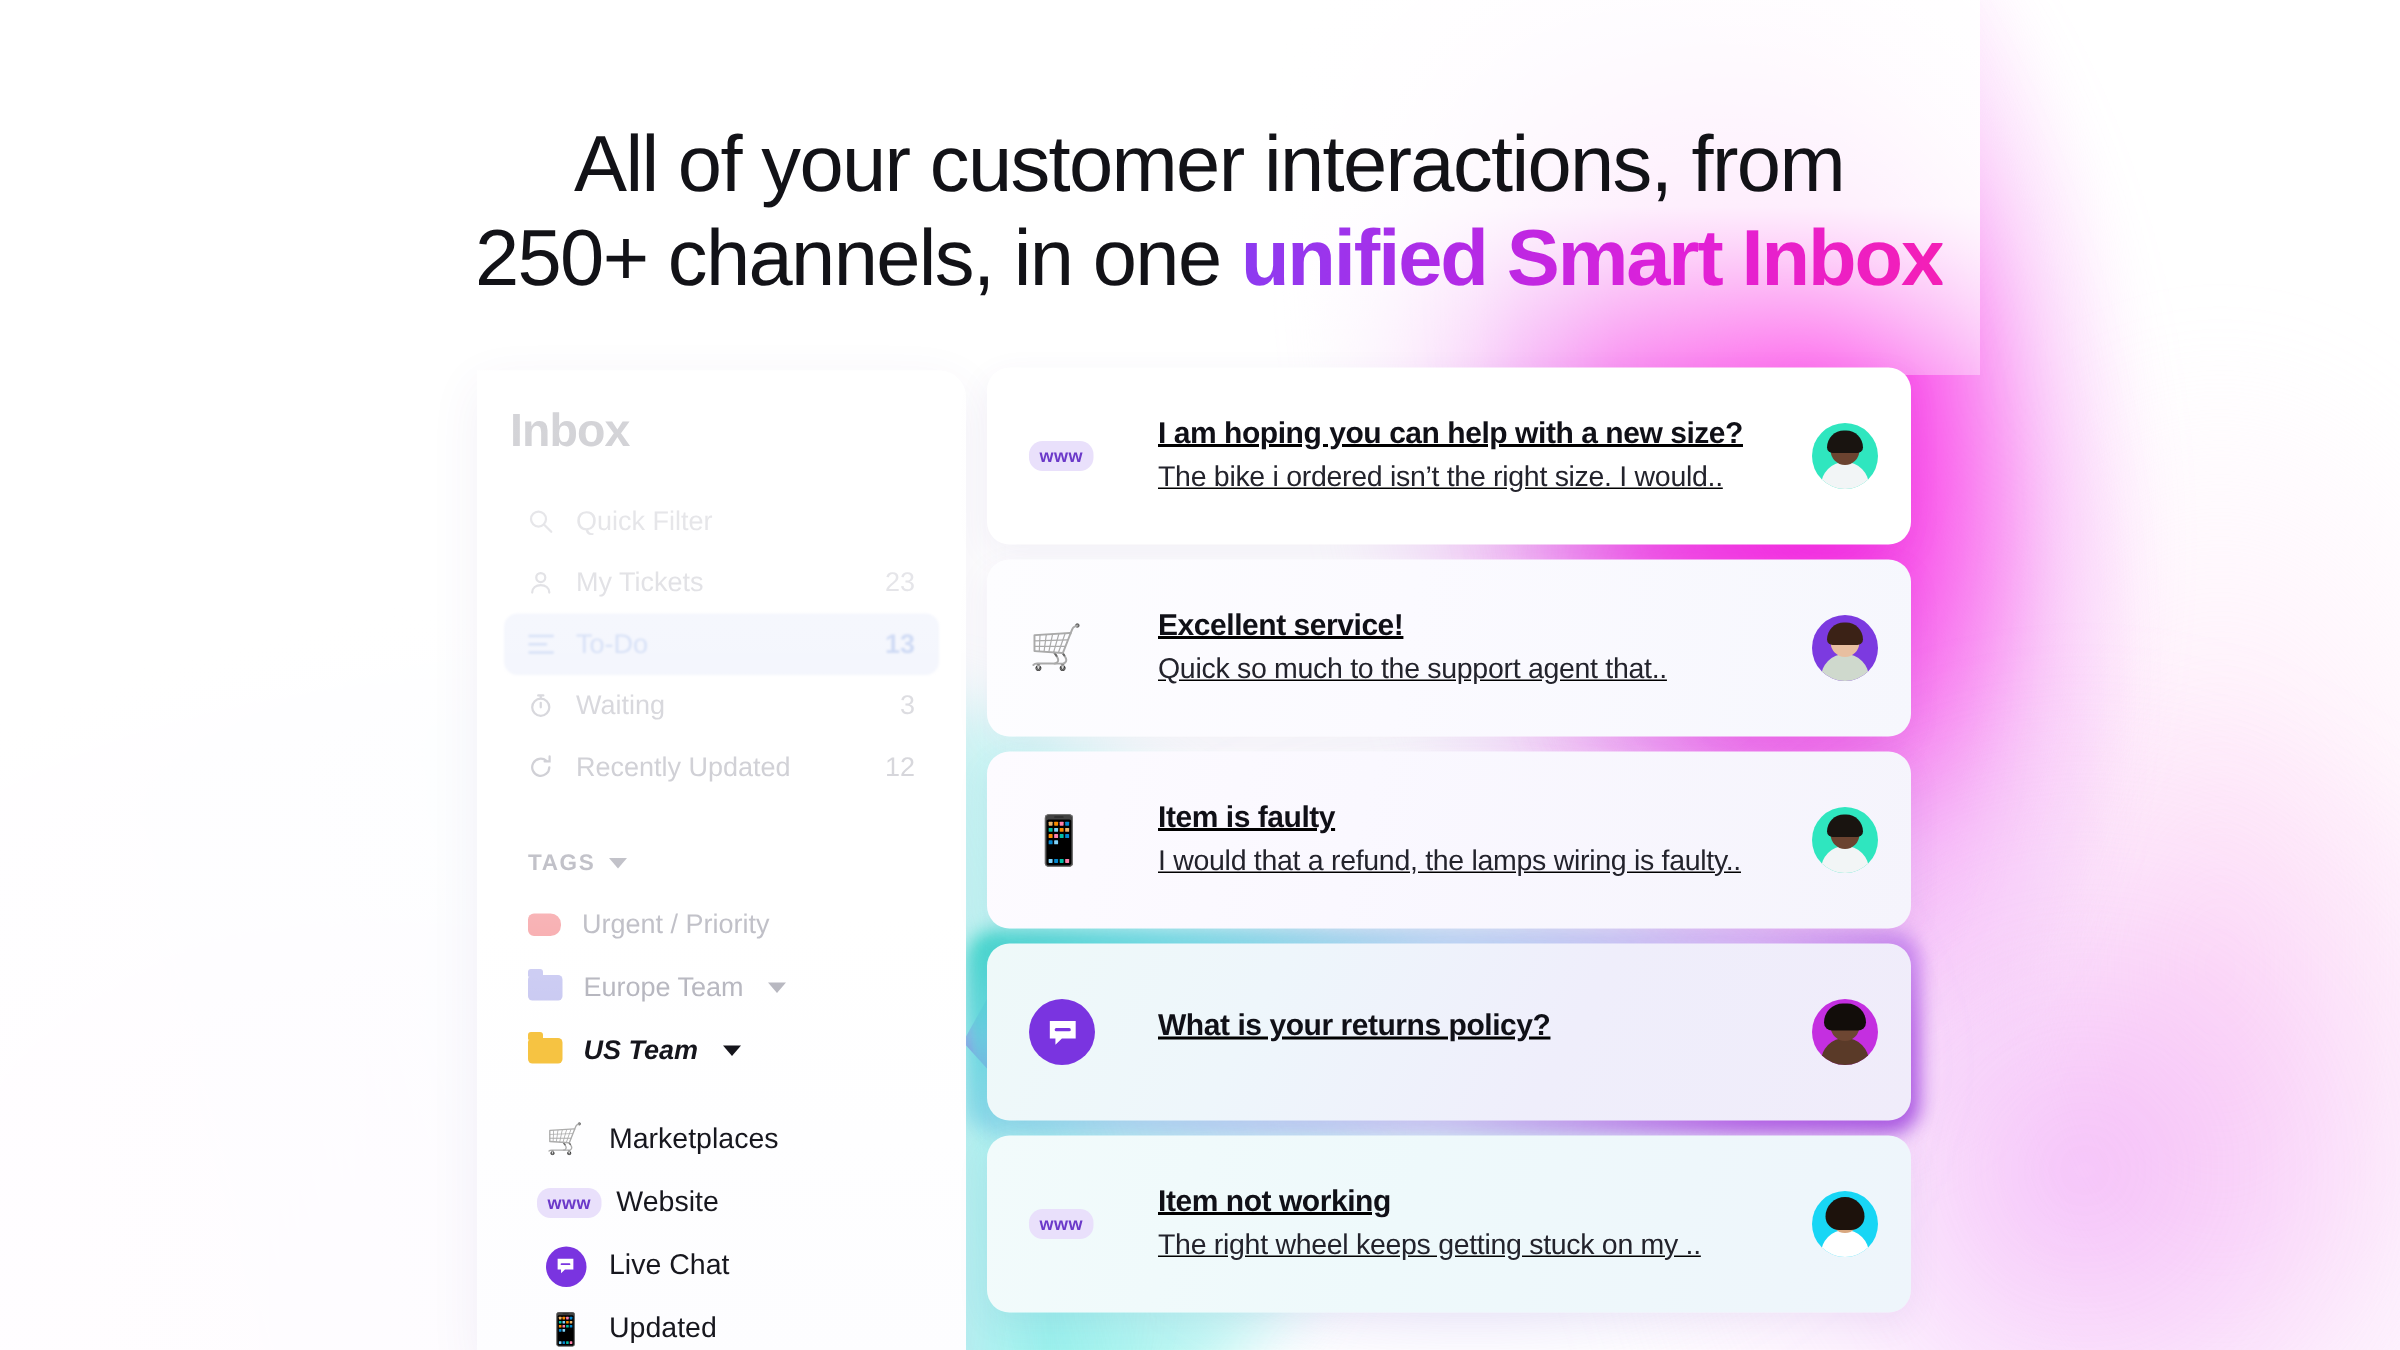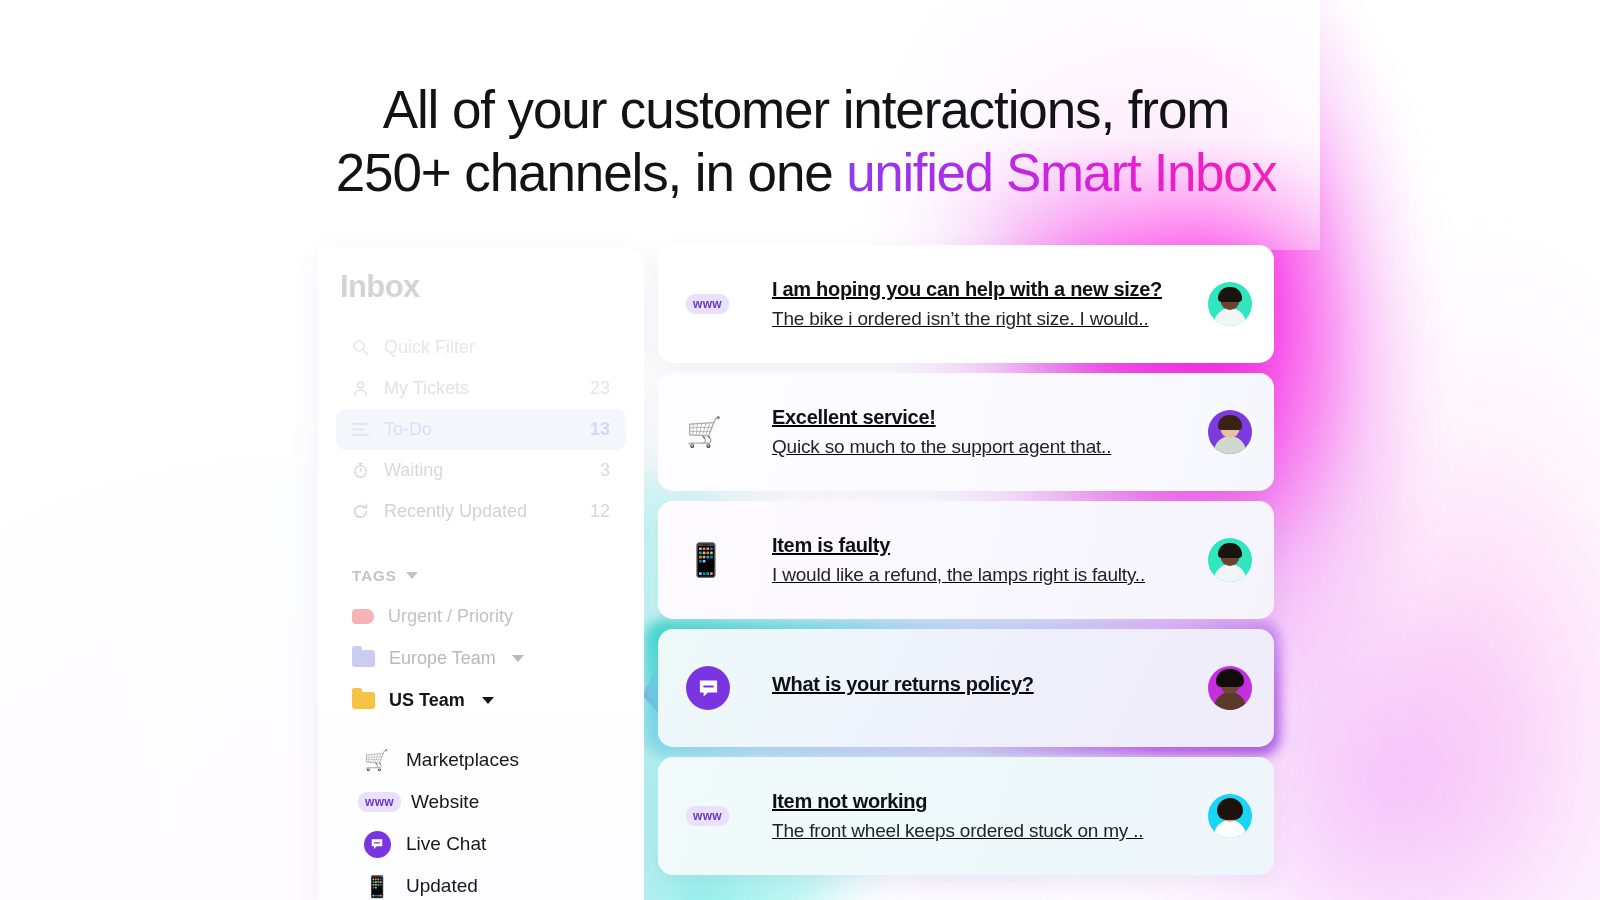--- a/index.html
+++ b/index.html
@@ -141,21 +141,21 @@
     position:absolute; z-index:5;
     left:12px; right:0; top:78px;
     text-align:center;
     font-size:53px;
     line-height:63px;
     letter-spacing:-1.1px;
     font-weight:400;
     color:#121217;
   }
   #headline .accent {
-    font-weight:400;
+    font-weight:700;
     background:linear-gradient(92deg,#8c3bf0 0%, #b32ae6 32%, #e020d8 62%, #f41fb6 100%);
     -webkit-background-clip:text;
     background-clip:text;
     color:transparent;
     letter-spacing:-1.4px;
   }
 
   
   #app { position:absolute; z-index:6; left:0; top:0; width:1600px; height:900px; }
 
@@ -215,21 +215,21 @@
     color:#a9a9b3; display:flex; align-items:center; gap:9px;
     filter:blur(0.3px);
   }
   .caret { width:0;height:0;border-left:6px solid transparent;border-right:6px solid transparent;border-top:7px solid currentColor; display:inline-block; }
 
   .tag-list { position:absolute; left:18px; top:348px; width:300px; }
   .tag-row { display:flex; align-items:center; height:42px; padding:0 16px; font-size:18px; }
   .tag-row .sw { flex:0 0 auto; margin-right:14px; display:flex; align-items:center; }
   .t-urgent { color:#b4b4bd; filter:blur(0.3px); }
   .t-europe { color:#b4b4bd; filter:blur(0.25px); }
-  .t-us     { color:#15151c; font-weight:700; }
+  .t-us     { color:#15151c; font-weight:700;font-style:italic; }
 
   .tag-dot {
     width:22px;height:15px;border-radius:4px 7px 7px 4px;
     background:#f7a3a6;
   }
   .folder {
     width:23px;height:17px;border-radius:3px;position:relative;
   }
   .folder::before{
     content:""; position:absolute; left:0; top:-4px;
@@ -523,21 +523,21 @@
         </span>
       </div>
     </div>
 
     <div class="card c3">
       <div class="cicon-wrap">
         <span style="font-size:32px;line-height:1;">📱</span>
       </div>
       <div class="txt">
         <div class="t1">Item is faulty</div>
-        <div class="t2">I would like a refund, the lamps right is faulty..</div>
+        <div class="t2">I would that a refund, the lamps wiring is faulty..</div>
       </div>
       <div class="av">
         <span class="avatar" style="background:#2fe6bf">
           <span class="body" style="background:#f2f5f6"></span>
           <span class="head" style="background:#6b4330"></span>
           <span class="hair" style="background:#191410"></span>
         </span>
       </div>
     </div>
 
@@ -561,21 +561,21 @@
         </span>
       </div>
     </div>
 
     <div class="card c5">
       <div class="cicon-wrap">
         <span class="www-pill">www</span>
       </div>
       <div class="txt">
         <div class="t1">Item not working</div>
-        <div class="t2">The front wheel keeps ordered stuck on my ..</div>
+        <div class="t2">The right wheel keeps getting stuck on my ..</div>
       </div>
       <div class="av">
         <span class="avatar" style="background:#18d6f5">
           <span class="body" style="background:#ffffff"></span>
           <span class="head" style="background:#d8a77f"></span>
           <span class="hair" style="background:#1d120c;width:26px;height:22px;top:4px;border-radius:13px 13px 9px 9px;"></span>
         </span>
       </div>
     </div>
 

